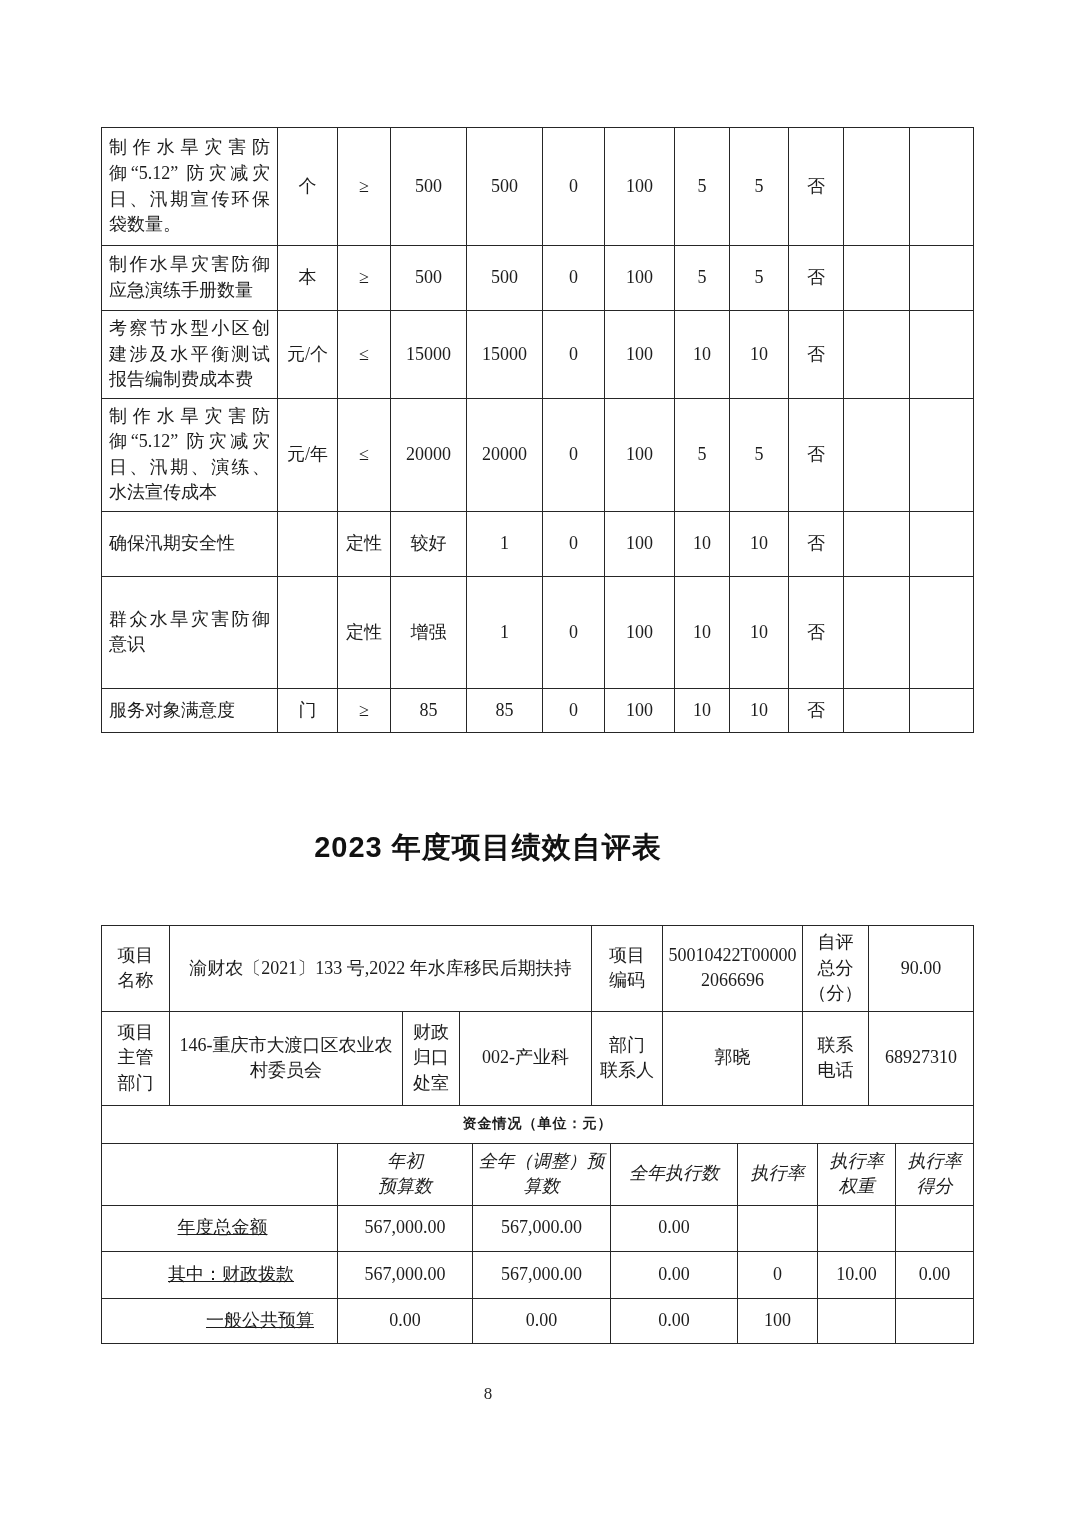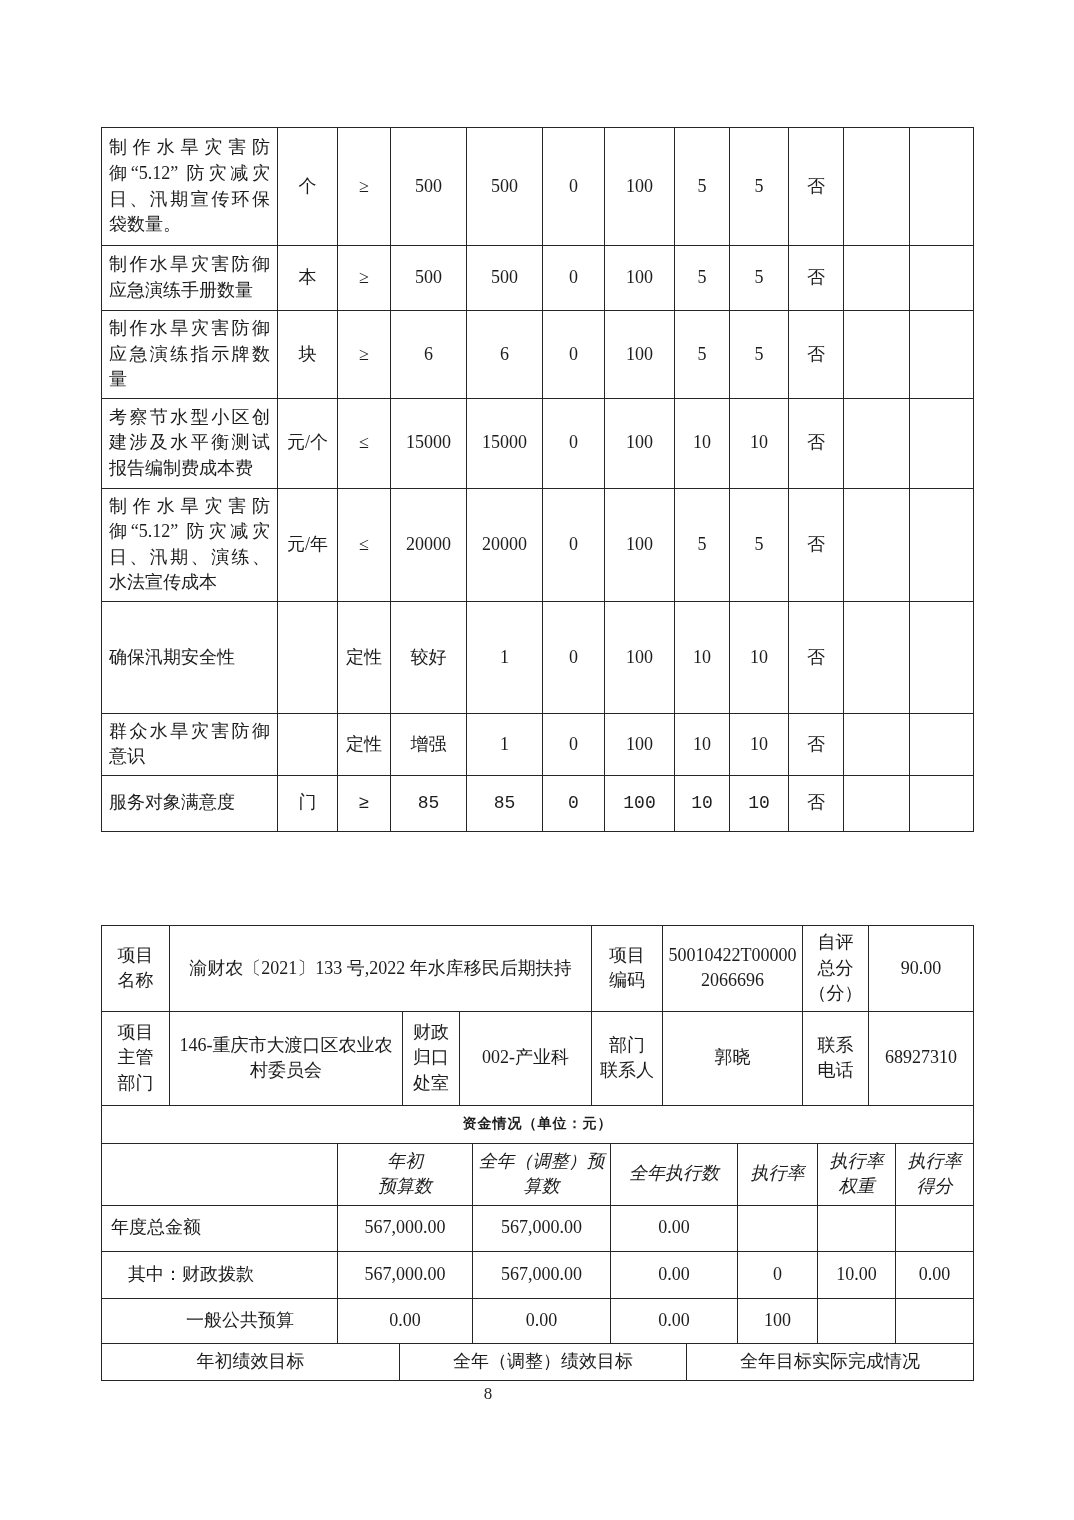--- a/index.html
+++ b/index.html
@@ -65,21 +65,21 @@
     font-family: "Liberation Sans", sans-serif;
     font-weight: bold;
     font-size: 14px;
     letter-spacing: 1px;
   }
   .t2b tr.sec { height: 38px; }
   .t2b tr.hdr { height: 62px; font-style: italic; }
   .t2b tr:nth-of-type(3) { height: 46px; }
   .t2b tr:nth-of-type(4) { height: 47px; }
   .t2b tr:nth-of-type(5) { height: 45px; }
-  .t2b td.f-label { text-align: left; }
+  .t2b td.f-label { text-align: center; text-decoration: underline; }
   .t2b tr:nth-of-type(3) td.f-label { padding-left: 9px; }
   .t2b tr:nth-of-type(4) td.f-label { padding-left: 26px; }
   .t2b tr:nth-of-type(5) td.f-label { padding-left: 84px; }
 
   .t2c tr:nth-of-type(1) { height: 37px; }
   .t2c tr:nth-of-type(2) { height: 40px; }
 
   
   .page-number {
     position: absolute; left: 0; top: 1384px; width: 100%;
@@ -133,34 +133,20 @@
           <td>500</td>
           <td>0</td>
           <td>100</td>
           <td>5</td>
           <td>5</td>
           <td>否</td>
           <td></td>
           <td></td>
         </tr>
 
-        <tr>
-          <td class="c-name">制作水旱灾害防御应急演练指示牌数量</td>
-          <td>块</td>
-          <td>≥</td>
-          <td>6</td>
-          <td>6</td>
-          <td>0</td>
-          <td>100</td>
-          <td>5</td>
-          <td>5</td>
-          <td>否</td>
-          <td></td>
-          <td></td>
-        </tr>
 
         <tr>
           <td class="c-name">考察节水型小区创建涉及水平衡测试报告编制费成本费</td>
           <td>元/个</td>
           <td>≤</td>
           <td>15000</td>
           <td>15000</td>
           <td>0</td>
           <td>100</td>
           <td>10</td>
@@ -226,20 +212,21 @@
           <td>100</td>
           <td>10</td>
           <td>10</td>
           <td>否</td>
           <td></td>
           <td></td>
         </tr>
       </tbody>
   </table>
 
+  <div class="title">2023 年度项目绩效自评表</div>
 
   <div class="t2wrap">
 
     <table class="t2 t2a">
       <colgroup>
         <col style="width:68px">
           <col style="width:233px">
           <col style="width:57px">
           <col style="width:132px">
         <col style="width:71px">
@@ -340,25 +327,20 @@
         </tbody>
     </table>
 
     <table class="t2 t2c">
       <colgroup>
         <col style="width:298px">
           <col style="width:287px">
           <col style="width:287px">
       </colgroup>
       <tbody>
-        <tr>
-          <td>年初绩效目标</td>
-          <td>全年（调整）绩效目标</td>
-          <td>全年目标实际完成情况</td>
-        </tr>
       </tbody>
     </table>
 
   </div>
 
   <div class="page-number">8</div>
 
 </div>
 
 </body></html>

